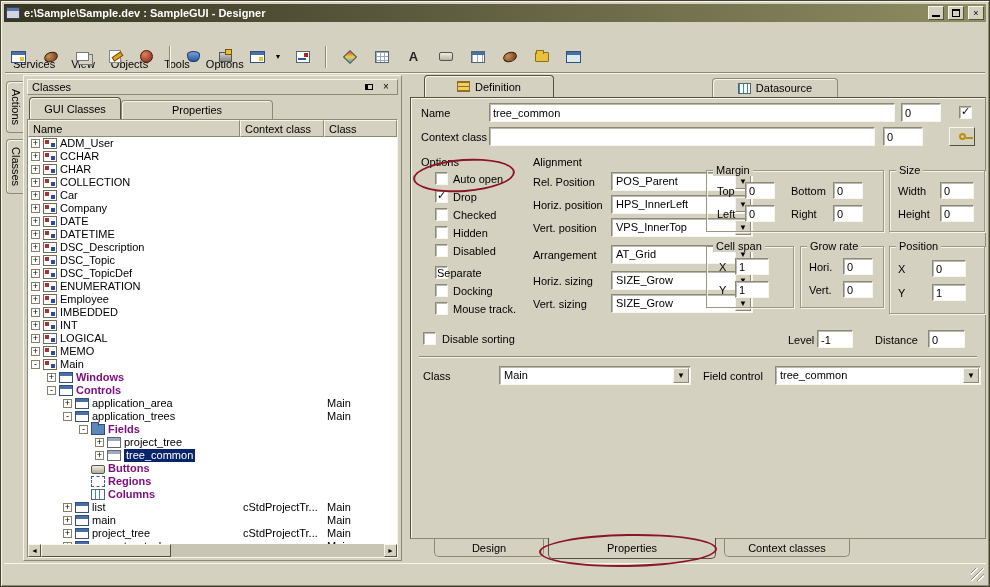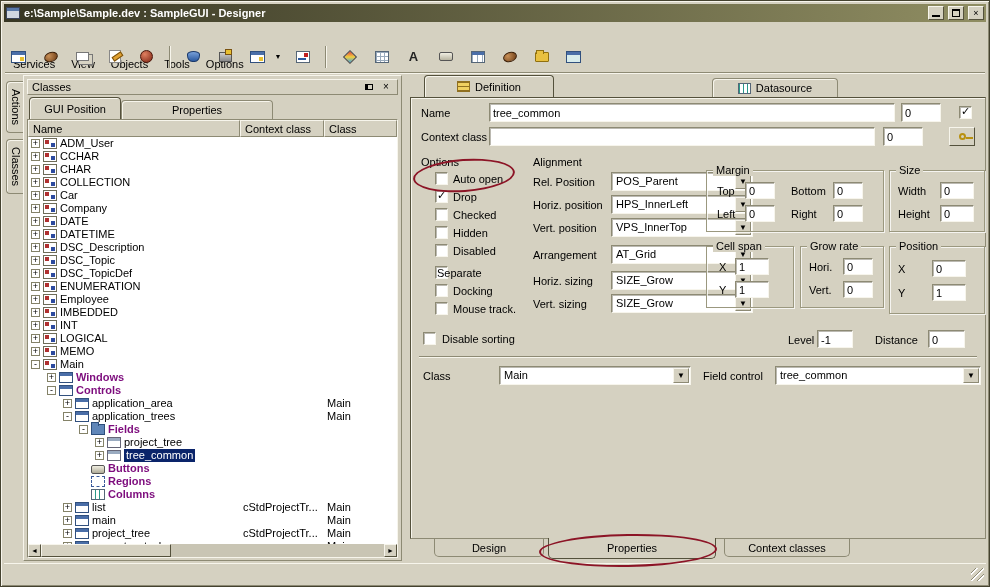--- a/index.html
+++ b/index.html
@@ -293,21 +293,21 @@
       <div class="lp-caption">
         <span class="cap-text">Classes</span>
         <span class="cap-btn">
             <span class="pin-glyph"></span>
           </span>
         <span class="cap-btn">
             <span>×</span>
           </span>
       </div>
       <div class="lp-tabs">
-        <div class="ltab active" style="left:2px;width:92px;">GUI Position</div>
+        <div class="ltab active" style="left:2px;width:92px;">GUI Classes</div>
         <div class="ltab" style="left:94px;width:152px;">Properties</div>
       </div>
       <div class="treebox">
         <div class="hcell" style="left:0;width:212px;">Name</div>
         <div class="hcell" style="left:212px;width:84px;">Context class</div>
         <div class="hcell" style="left:296px;right:0;">Class</div>
 
         <div class="tree">
           <div class="trow ind0"><span class="exp">+</span><span class="ti i-class"></span><span class="tn">ADM_User</span></div>
           <div class="trow ind0"><span class="exp">+</span><span class="ti i-class"></span><span class="tn">CCHAR</span></div>

